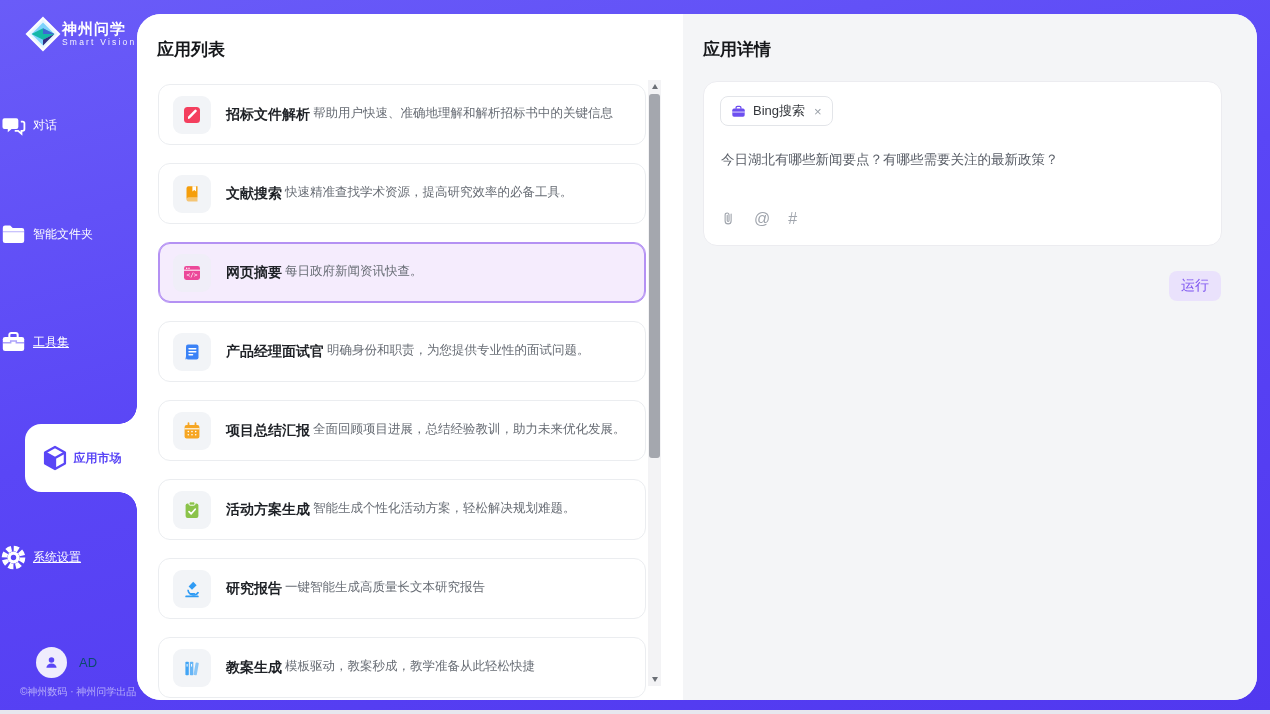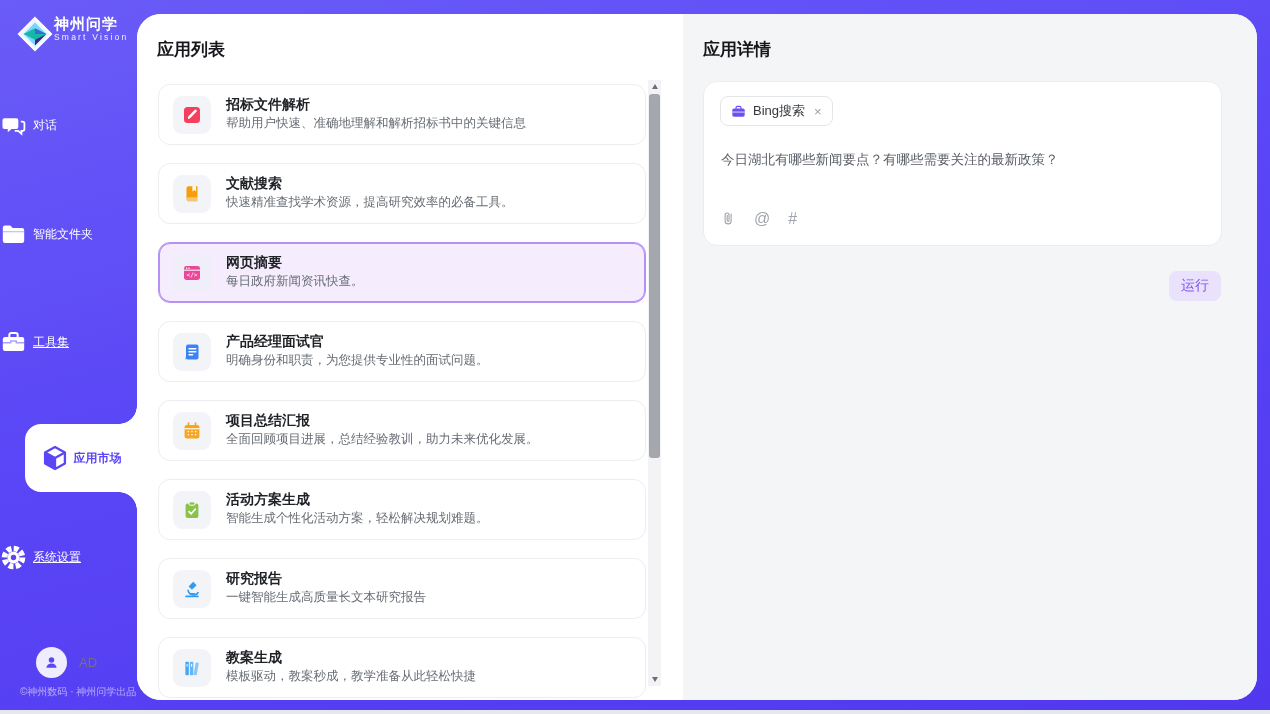--- a/index.html
+++ b/index.html
@@ -7,52 +7,52 @@
   html,body{width:1270px;height:714px;overflow:hidden;}
   body{
     font-family:"Liberation Sans","DejaVu Sans",sans-serif;
     background:linear-gradient(165deg,#6a5cf8 0%,#5a46f6 45%,#5138ef 100%);
     position:relative;color:#1f2329;
   }
   .bottom-strip{position:absolute;left:0;top:710px;width:1270px;height:4px;background:#e7e7ee;}
 
   
   .sidebar{position:absolute;left:0;top:0;width:137px;height:710px;}
-  .logo{position:absolute;left:16px;top:15px;display:flex;gap:0;}
+  .logo{position:absolute;left:24px;top:15px;display:flex;align-items:center;gap:0;}
   .logo-text .cn{font-size:15px;font-weight:bold;color:#fff;letter-spacing:1px;line-height:17px;}
   .logo-text .en{font-size:8.5px;color:rgba(255,255,255,.92);letter-spacing:2.2px;line-height:11px;}
   .nav-item{position:absolute;left:0;width:137px;display:flex;flex-direction:row;align-items:center;gap:6px;cursor:pointer;}
   .nav-item .nav-label{font-size:12px;color:#fff;}
   .nav-item .nav-label.underlined{text-decoration:underline;}
   .nav-item svg{display:block;}
   .nav-active{position:absolute;left:25px;right:0;top:424px;height:68px;background:#fff;border-radius:16px 0 0 16px;
     display:flex;flex-direction:row;align-items:center;justify-content:center;gap:5px;cursor:pointer;}
   .nav-active::before{content:"";position:absolute;right:0;top:-18px;width:18px;height:18px;
     background:radial-gradient(circle 18px at 0 0,transparent 17.5px,#fff 18px);}
   .nav-active::after{content:"";position:absolute;right:0;bottom:-18px;width:18px;height:18px;
     background:radial-gradient(circle 18px at 0 100%,transparent 17.5px,#fff 18px);}
   .nav-active .nav-label{font-size:12px;color:var(--purple);font-weight:bold;}
   .user-row{position:absolute;left:36px;top:647px;display:flex;align-items:center;gap:12px;cursor:pointer;}
   .avatar{width:31px;height:31px;border-radius:50%;background:#efecfd;display:flex;align-items:center;justify-content:center;}
-  .user-name{color:#737373;font-size:13px;}
+  .user-name{color:#0c4a6e;font-size:13px;}
   .side-footer{position:absolute;left:8px;top:685px;width:129px;font-size:10px;color:rgba(255,255,255,.55);white-space:nowrap;margin-left:12px;}
 
   
   .main{position:absolute;left:137px;top:14px;width:1120px;height:686px;background:#fff;border-radius:24px;overflow:hidden;}
 
   
   .list-panel{position:absolute;left:0;top:0;width:546px;height:686px;background:#fff;}
   .panel-title{position:absolute;left:20px;top:24px;font-size:17px;font-weight:bold;color:#15171a;}
   .app-items{position:absolute;left:21px;top:70px;width:488px;display:flex;flex-direction:column;gap:18px;}
   .app-card{height:61px;background:#fff;border:1px solid #ebedf0;border-radius:12px;display:flex;align-items:center;
     padding:0 14px;gap:15px;cursor:pointer;}
   .app-card.selected{background:#f5ecfd;border:1px solid #b491f3;box-shadow:0 0 0 1px #b491f3 inset;}
   .icon-box{width:38px;height:38px;border-radius:9px;background:#f2f4f7;flex:0 0 38px;display:flex;align-items:center;justify-content:center;}
   .app-card.selected .icon-box{background:#f0eef8;}
-  .app-meta{display:flex;flex-direction:column;gap:3px;min-width:0;font-family:Liberation Mono, monospace;}
+  .app-meta{display:flex;flex-direction:row;gap:3px;min-width:0;}
   .app-name{font-size:14px;font-weight:bold;color:#1e2126;line-height:17px;}
   .app-desc{font-size:12.5px;color:#676c74;line-height:15px;white-space:nowrap;}
 
   
   .scrollbar{position:absolute;left:511px;top:66px;width:13px;height:606px;background:#f3f3f5;}
   .scroll-arrow{position:absolute;left:0;width:13px;height:13px;display:flex;align-items:center;justify-content:center;cursor:pointer;}
   .scroll-arrow.up{top:0;}
   .scroll-arrow.down{bottom:0;}
   .tri-up{width:0;height:0;border-left:3.5px solid transparent;border-right:3.5px solid transparent;border-bottom:5px solid #6b6f76;}
   .tri-down{width:0;height:0;border-left:3.5px solid transparent;border-right:3.5px solid transparent;border-top:5px solid #6b6f76;}

